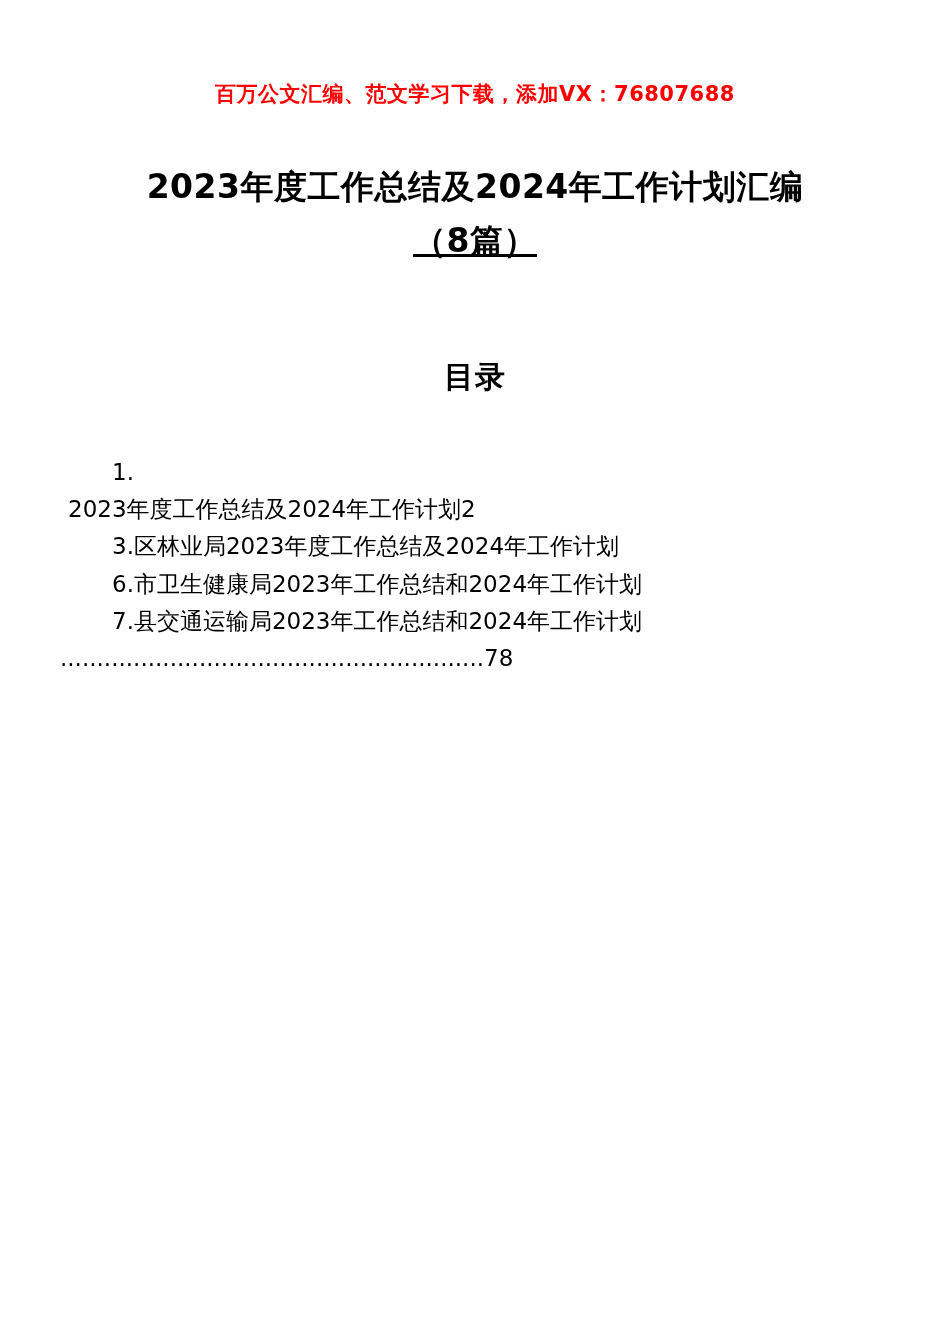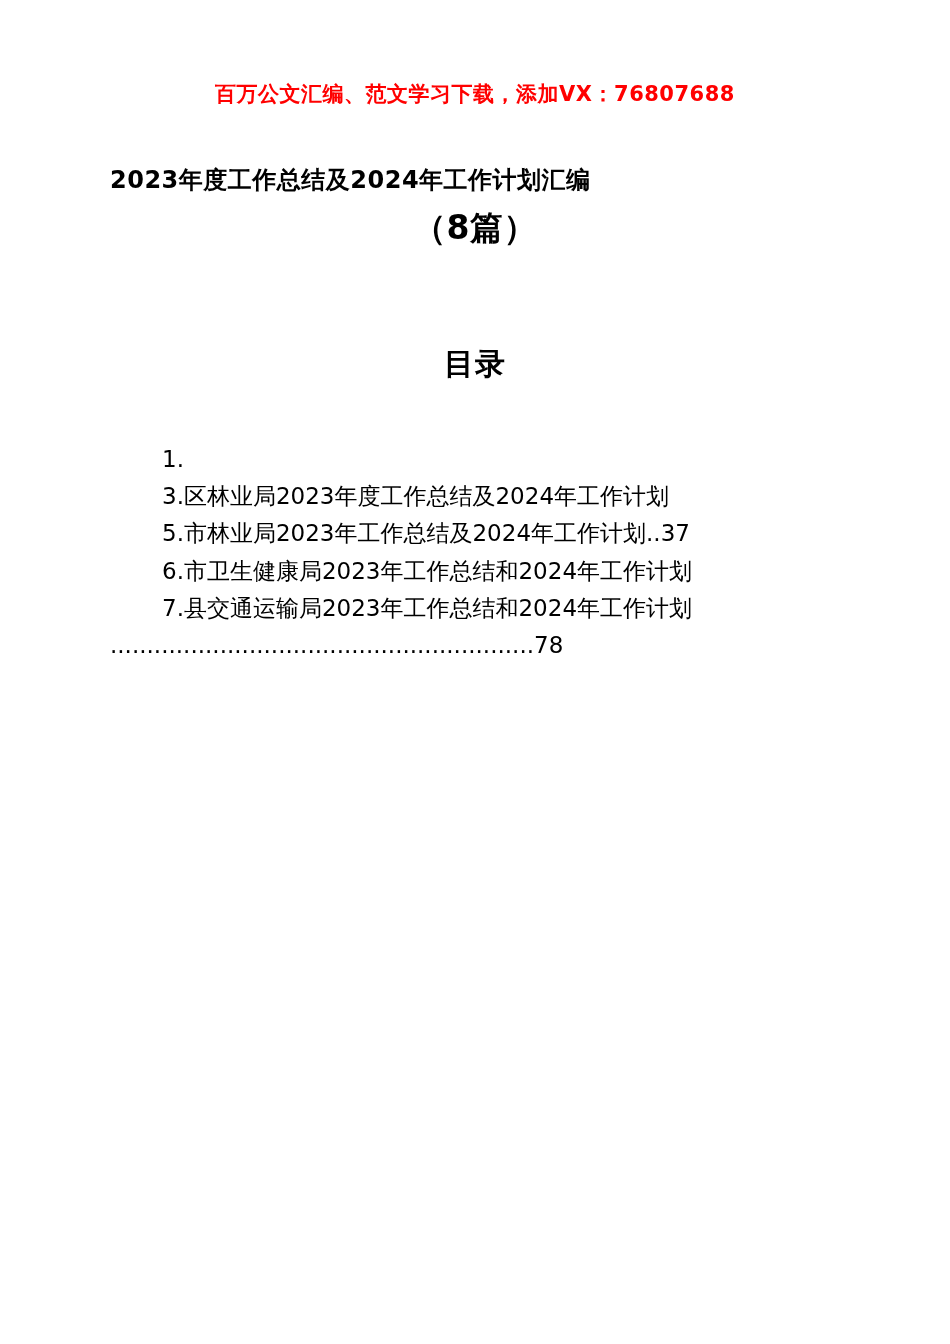--- a/index.html
+++ b/index.html
@@ -12,48 +12,49 @@
     height: 1344px;
     font-family: "DejaVu Sans", "Liberation Sans", sans-serif;
     color: #000000;
     position: relative;
     overflow: hidden;
   }
   .page {
     width: 950px;
     height: 1344px;
     box-sizing: border-box;
-    padding: 0 110px;
+    padding: 0 60px;
     position: relative;
   }
   .watermark {
     text-align: center;
     color: #ff0000;
     font-size: 21px;
     font-weight: bold;
     letter-spacing: 0.5px;
     padding-top: 82px;
     line-height: 1.2;
     white-space: nowrap;
   }
   .doc-title {
-    text-align: left;
-    font-size: 24px;
+    text-align: center;
+    font-size: 33px;
     font-weight: bold;
     line-height: 1.45;
     margin-top: 56px;
     letter-spacing: 0.5px;
   }
   .doc-subtitle {
     text-align: center;
     font-size: 33px;
     font-weight: bold;
     line-height: 1.45;
     margin-top: 6px;
     letter-spacing: 0.5px;
+    text-decoration: underline;
   }
   .toc-heading {
     text-align: center;
     font-size: 30px;
     font-weight: bold;
     margin-top: 92px;
     letter-spacing: 1px;
   }
   .toc {
     margin-top: 56px;
@@ -90,30 +91,30 @@
   <div class="doc-title">2023年度工作总结及2024年工作计划汇编</div>
   <div class="doc-subtitle">（8篇）</div>
 
   <div class="toc-heading">目录</div>
 
   <div class="toc">
 
     <div class="toc-entry toc-first-line">
       <span>1.</span>
     </div>
+    <div class="toc-entry toc-second-line">
+      <span>2023年度工作总结及2024年工作计划</span><span>2</span>
+    </div>
 
 
     <div class="toc-entry indent">
       <span>3.</span><span>区林业局2023年度工作总结及2024年工作计划</span>
     </div>
 
 
-    <div class="toc-entry indent">
-      <span>5.</span><span>市林业局2023年工作总结及2024年工作计划</span><span>..</span><span>37</span>
-    </div>
 
     <div class="toc-entry indent">
       <span>6.</span><span>市卫生健康局2023年工作总结和2024年工作计划</span>
     </div>
 
     <div class="toc-entry indent">
       <span>7.</span><span>县交通运输局2023年工作总结和2024年工作计划</span>
     </div>
     <div class="toc-entry toc-cont">
       <span>..........................................................</span><span>78</span>

